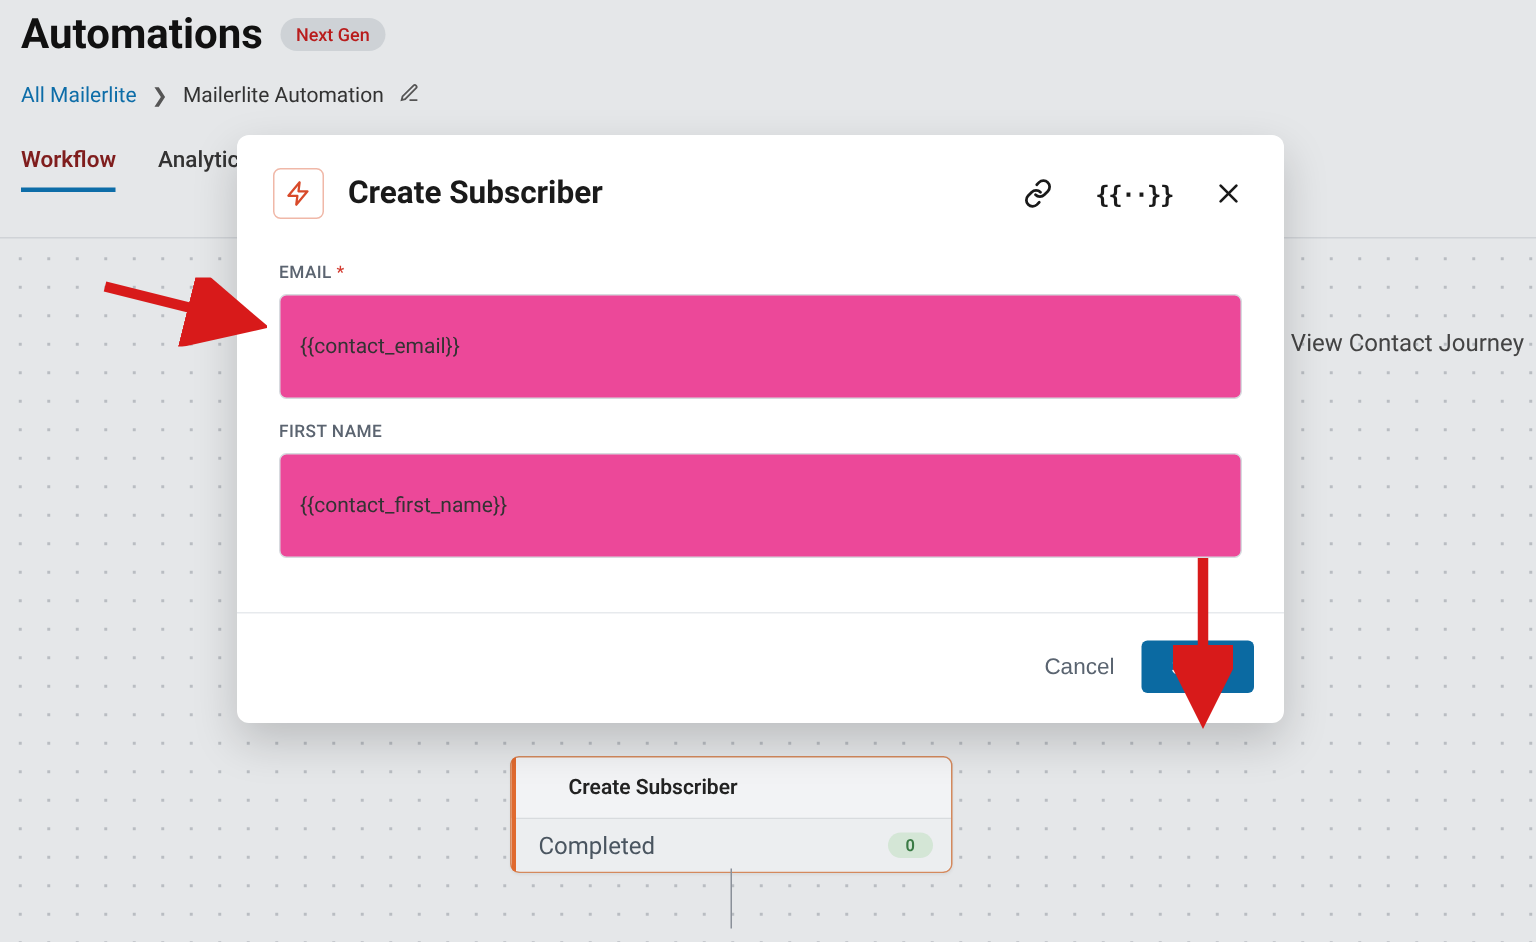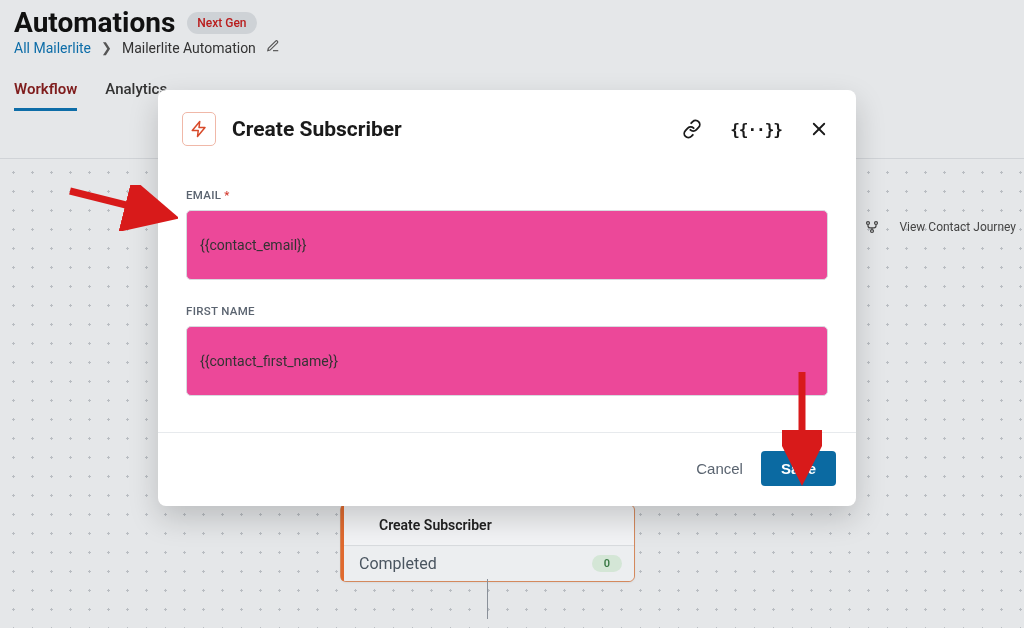--- a/index.html
+++ b/index.html
@@ -12,20 +12,21 @@
     position: relative;
     color: #1f2937;
   }
   .page-header {
     padding: 6px 14px 0 14px;
   }
   .title-row {
     display: flex;
     align-items: center;
     gap: 12px;
+    margin-bottom: 16px;
   }
   .page-title {
     font-size: 28px;
     font-weight: 700;
     color: #111;
   }
   .title-badge {
     background: #ced2d6;
     color: #b91c1c;
     font-size: 12px;
@@ -70,21 +71,21 @@
     border-top: 1px solid #d0d3d7;
   }
   .view-journey {
     position: absolute;
     top: 60px;
     right: 8px;
     display: flex;
     align-items: center;
     gap: 19px;
     color: #444;
-    font-size: 12px;
+    font-size: 16px;
     justify-content: space-between;
   }
   .view-journey svg { width: 16px; height: 16px; }
   .node {
     position: absolute;
     left: 340px;
     top: 345px;
     width: 295px;
     background: #f2f3f5;
     border: 1px solid #d4895d;
@@ -175,21 +176,21 @@
     font-family: monospace;
     font-weight: 700;
     font-size: 16px;
     letter-spacing: -1px;
     color: #1a1a1a;
   }
   .modal-body {
     padding: 4px 28px 22px 28px;
   }
   .field {
-    margin-top: 24px;
+    margin-top: 10px;
     margin-bottom: 14px;
   }
   .field-label {
     font-size: 11.5px;
     color: #5b6470;
     letter-spacing: 0.3px;
     margin-bottom: 8px;
     font-weight: 500;
   }
   .field-label .req { color: #d33a2f; margin-left: 3px; }

